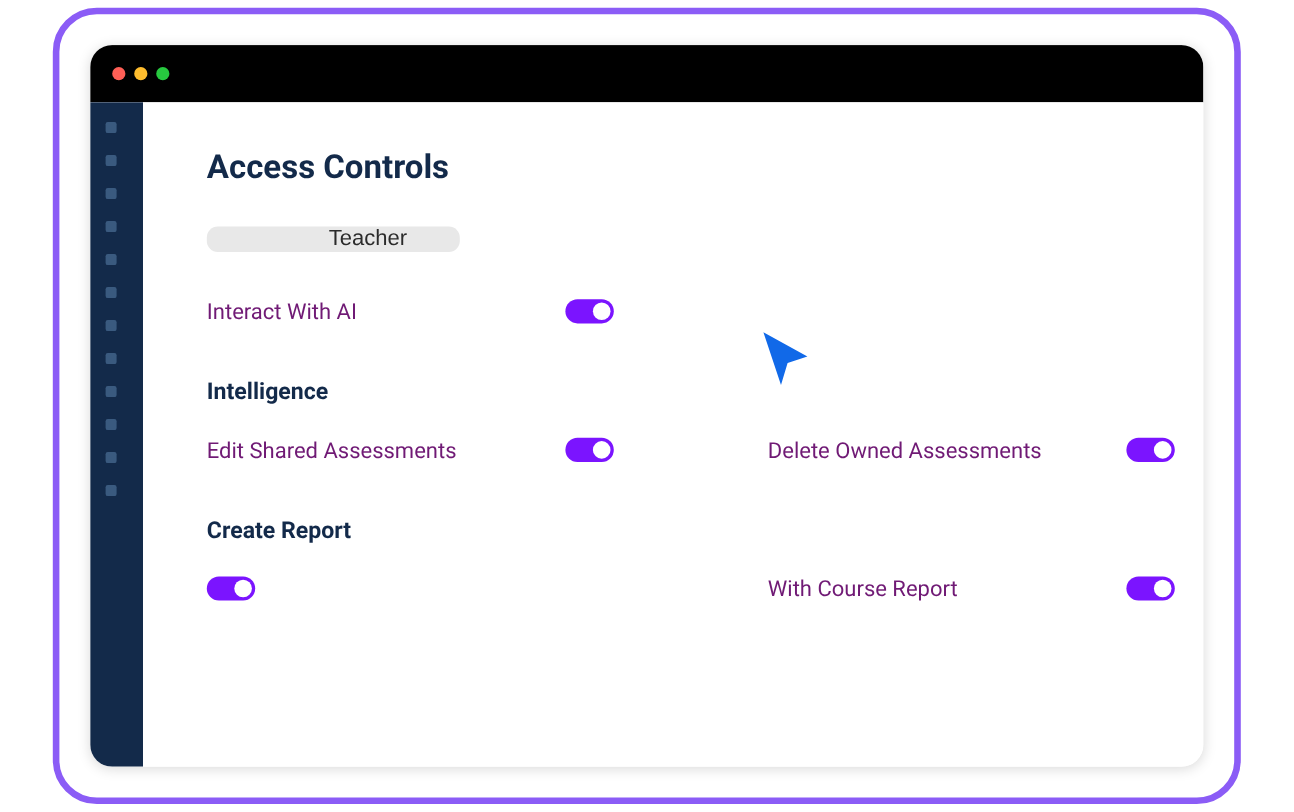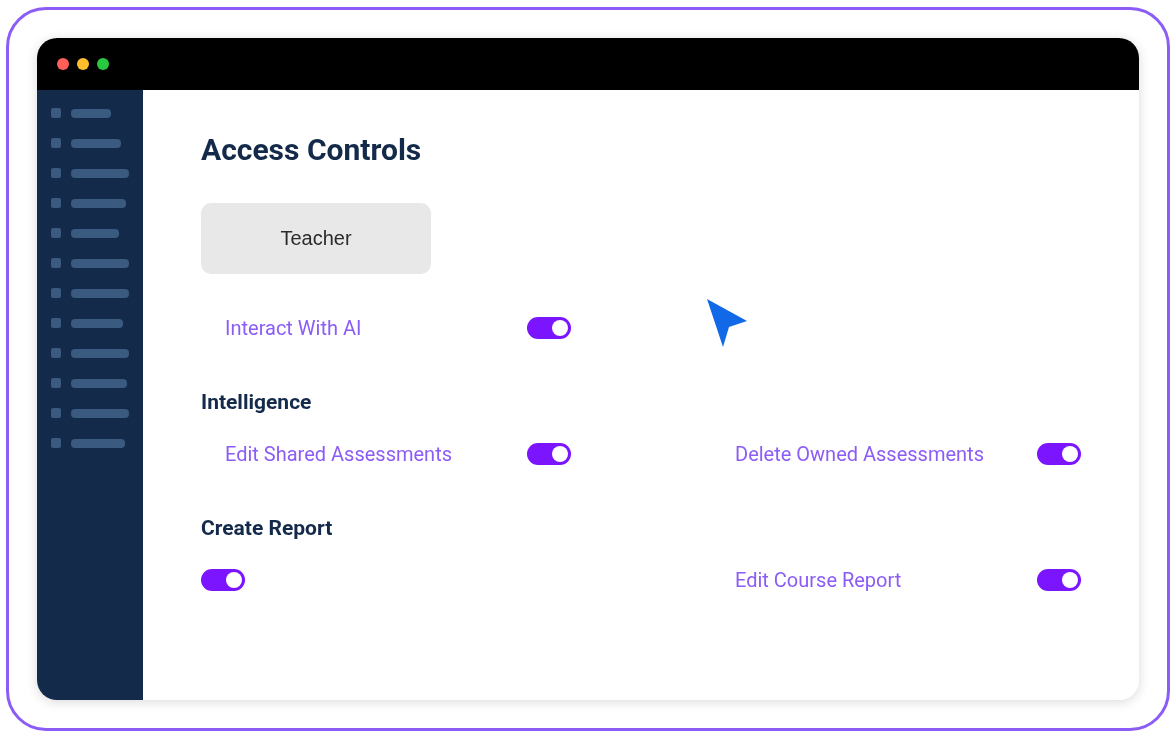--- a/index.html
+++ b/index.html
@@ -6,23 +6,23 @@
     body {
       font-family: -apple-system, BlinkMacSystemFont, 'Segoe UI', Roboto, sans-serif;
       background: #fff;
       width: 1176px;
       height: 738px;
       display: flex;
       align-items: center;
       justify-content: center;
     }
     .outer-frame {
-      width: 1164px;
+      width: 1080px;
       height: 724px;
-      border: 3px solid #8b5cf6;
+      border: 6px solid #8b5cf6;
       border-radius: 40px;
       padding: 28px;
       background: #fff;
     }
     .window {
       width: 100%;
       height: 100%;
       border-radius: 20px;
       overflow: hidden;
       display: flex;
@@ -93,25 +93,25 @@
     }
     .select-label {
       font-size: 20px;
       color: #2b2b2b;
       margin-right: 56px;
     }
     .select-pill {
       background: #e8e8e8;
       color: #2b2b2b;
       font-size: 20px;
-      padding: 24px 48px;
+      padding: 0 48px;
       border-radius: 10px;
       border: none;
       min-width: 230px;
-      text-align: center;
+      text-align: right;
       cursor: pointer;
     }
     .section-title {
       font-size: 21px;
       font-weight: 700;
       color: #132a4a;
       margin-bottom: 28px;
       padding-top: 6px;
     }
     .options-row {
@@ -120,22 +120,21 @@
       margin-bottom: 44px;
     }
     .option {
       display: flex;
       align-items: center;
       width: 370px;
       justify-content: space-between;
     }
     .option-label {
       font-size: 20px;
-      color: #8b5cf6;
-      margin-left: 24px;
+      color: #701a75;
     }
     .toggle {
       width: 44px;
       height: 22px;
       background: #7b14ff;
       border-radius: 11px;
       position: relative;
       cursor: pointer;
     }
     .toggle::after {
@@ -241,21 +240,21 @@
             <div class="toggle"></div>
           </div>
         </div>
 
         <h2 class="section-title">Create Report</h2>
         <div class="options-row">
           <div class="option">
             <div class="toggle"></div>
           </div>
           <div class="option">
-            <span class="option-label">Edit Course Report</span>
+            <span class="option-label">With Course Report</span>
             <div class="toggle"></div>
           </div>
         </div>
 
         <svg class="cursor-pointer" width="50" height="55" viewBox="0 0 50 55">
           <path d="M 4 4 L 44 26 L 26 32 L 20 52 Z" fill="#1169e8"></path>
         </svg>
 
       </div>
     </div>

